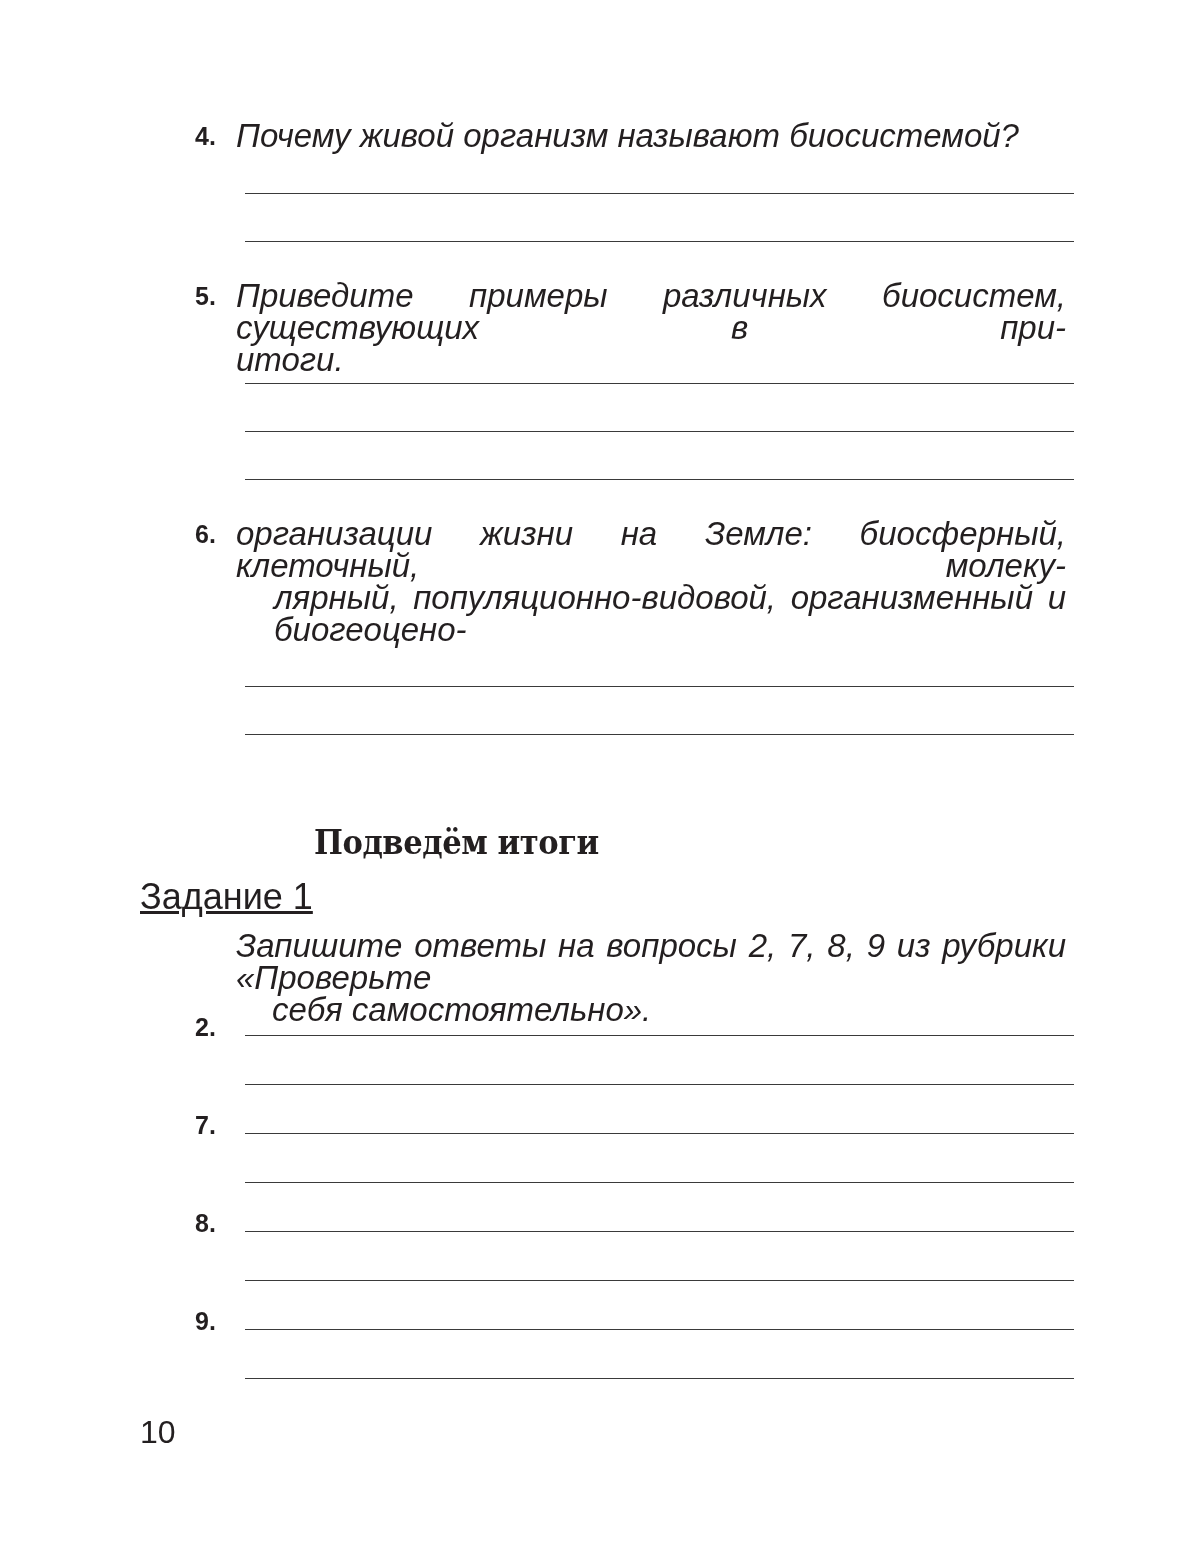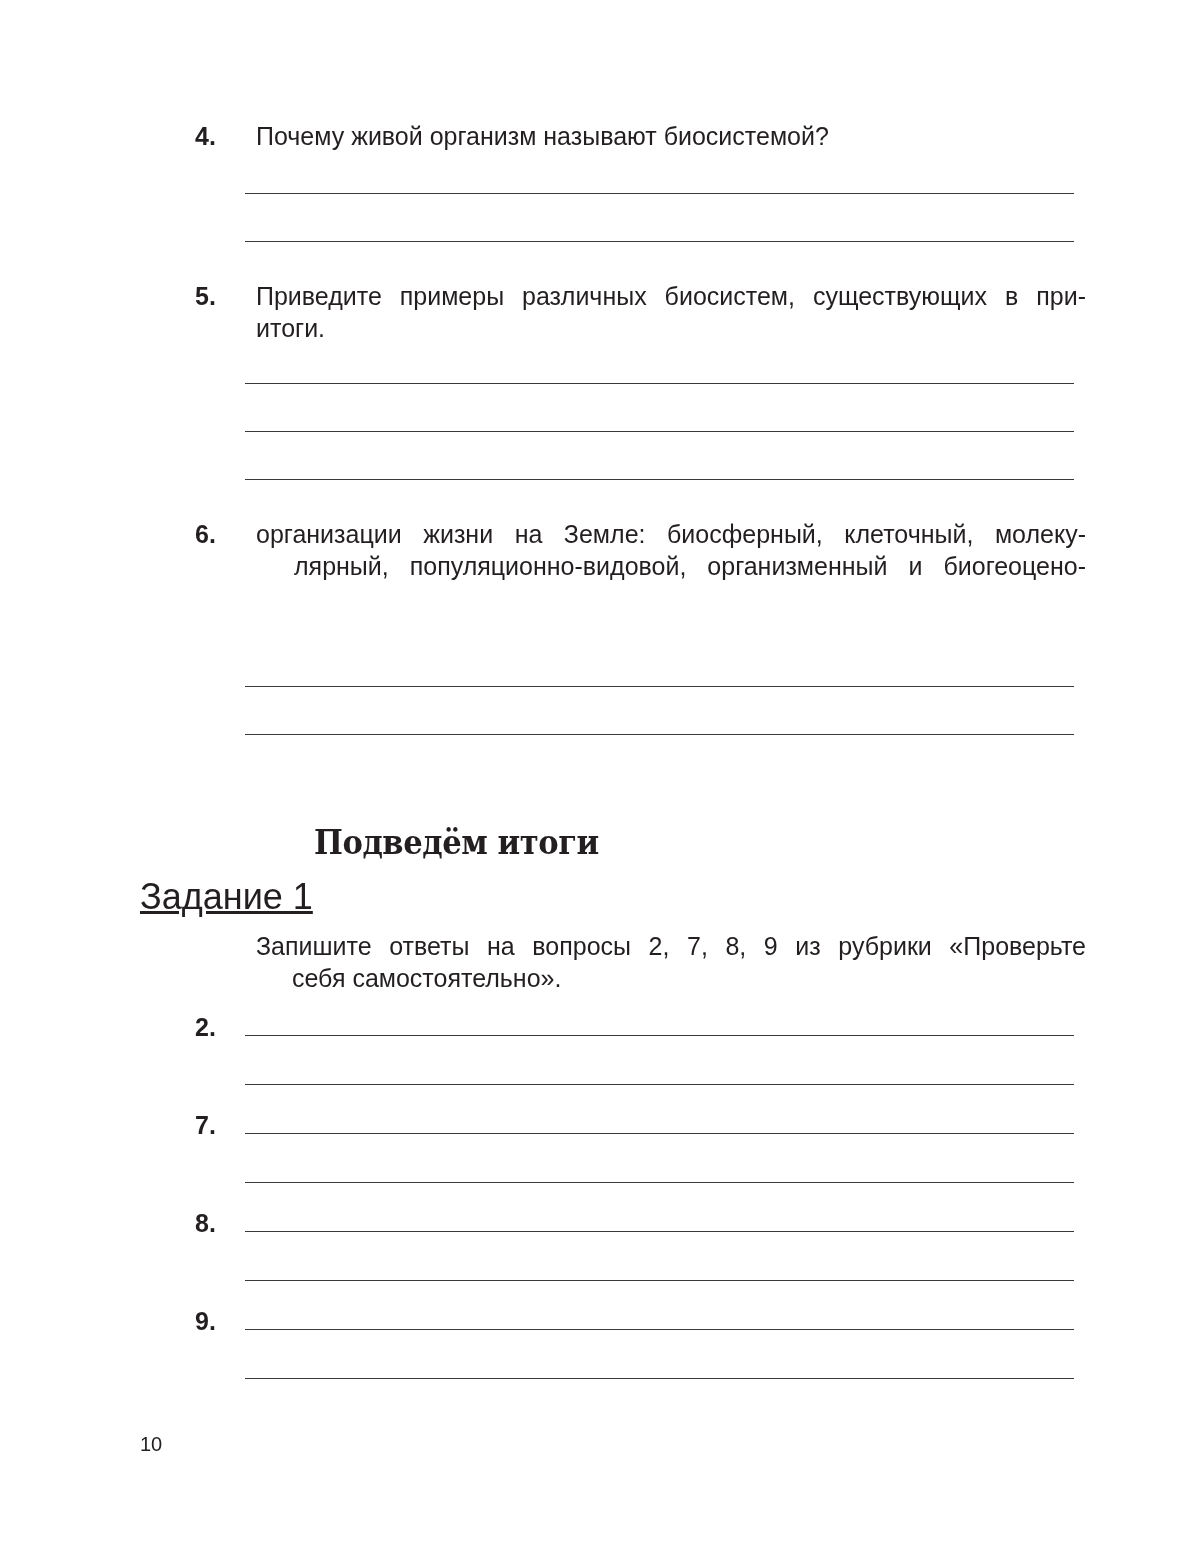--- a/index.html
+++ b/index.html
@@ -1,23 +1,23 @@
 <!DOCTYPE html>
 <html><head>
   <meta charset="utf-8">
   <style>
     html, body { margin: 0; padding: 0; background: #ffffff; }
     body { width: 1200px; height: 1549px; position: relative; overflow: hidden;
       font-family: "Liberation Sans", "DejaVu Sans", sans-serif; color: #231f20; }
     .qnum { position: absolute; left: 195px; font-weight: bold; font-size: 25px; }
-    .qtext { position: absolute; left: 256px; width: 830px; font-size: 25px; line-height: 32px; text-align: justify; }
+    .qtext { position: absolute; left: 236px; width: 830px; font-size: 33px; line-height: 32px; text-align: justify; font-style: italic; }
     .line { position: absolute; left: 245px; width: 829px; height: 0; border-top: 1.5px solid #3a3a3a; }
     .heading { position: absolute; left: 314px; top: 822px; font-family: "DejaVu Serif", serif; font-weight: bold; font-size: 34px; letter-spacing: -0.5px; transform: scaleX(0.9); transform-origin: left; }
     .task { position: absolute; left: 140px; top: 876px; font-size: 36px; text-decoration: underline; }
-    .pagenum { position: absolute; left: 140px; top: 1414px; font-size: 20px; margin-top: 19px; }
+    .pagenum { position: absolute; left: 140px; top: 1414px; font-size: 32px; }
   </style>
 </head>
 <body>
 
 <div>
   <span class="qnum" style="top:122px;">4.</span>
   <div class="qtext" style="top:120px;">Почему живой организм называют биосистемой?</div>
   <div class="line" style="top:193px;"></div>
   <div class="line" style="top:241px;"></div>
 </div>

